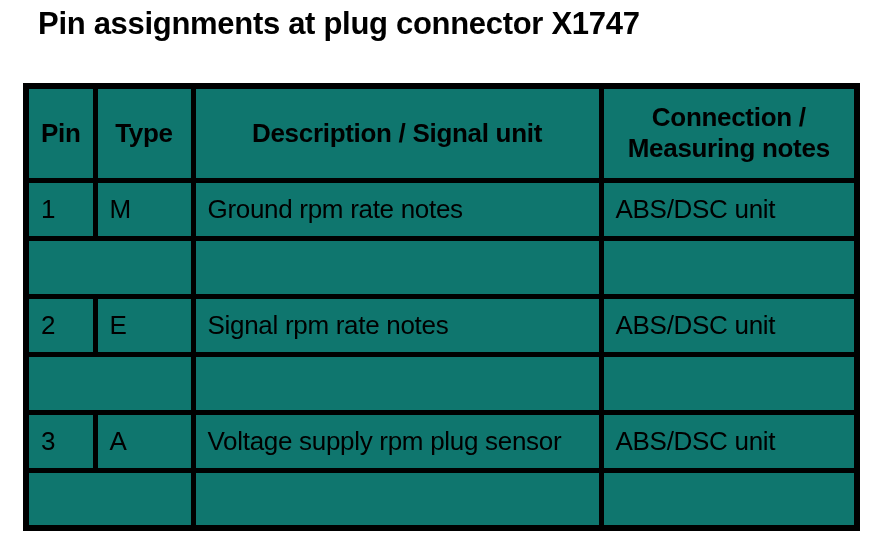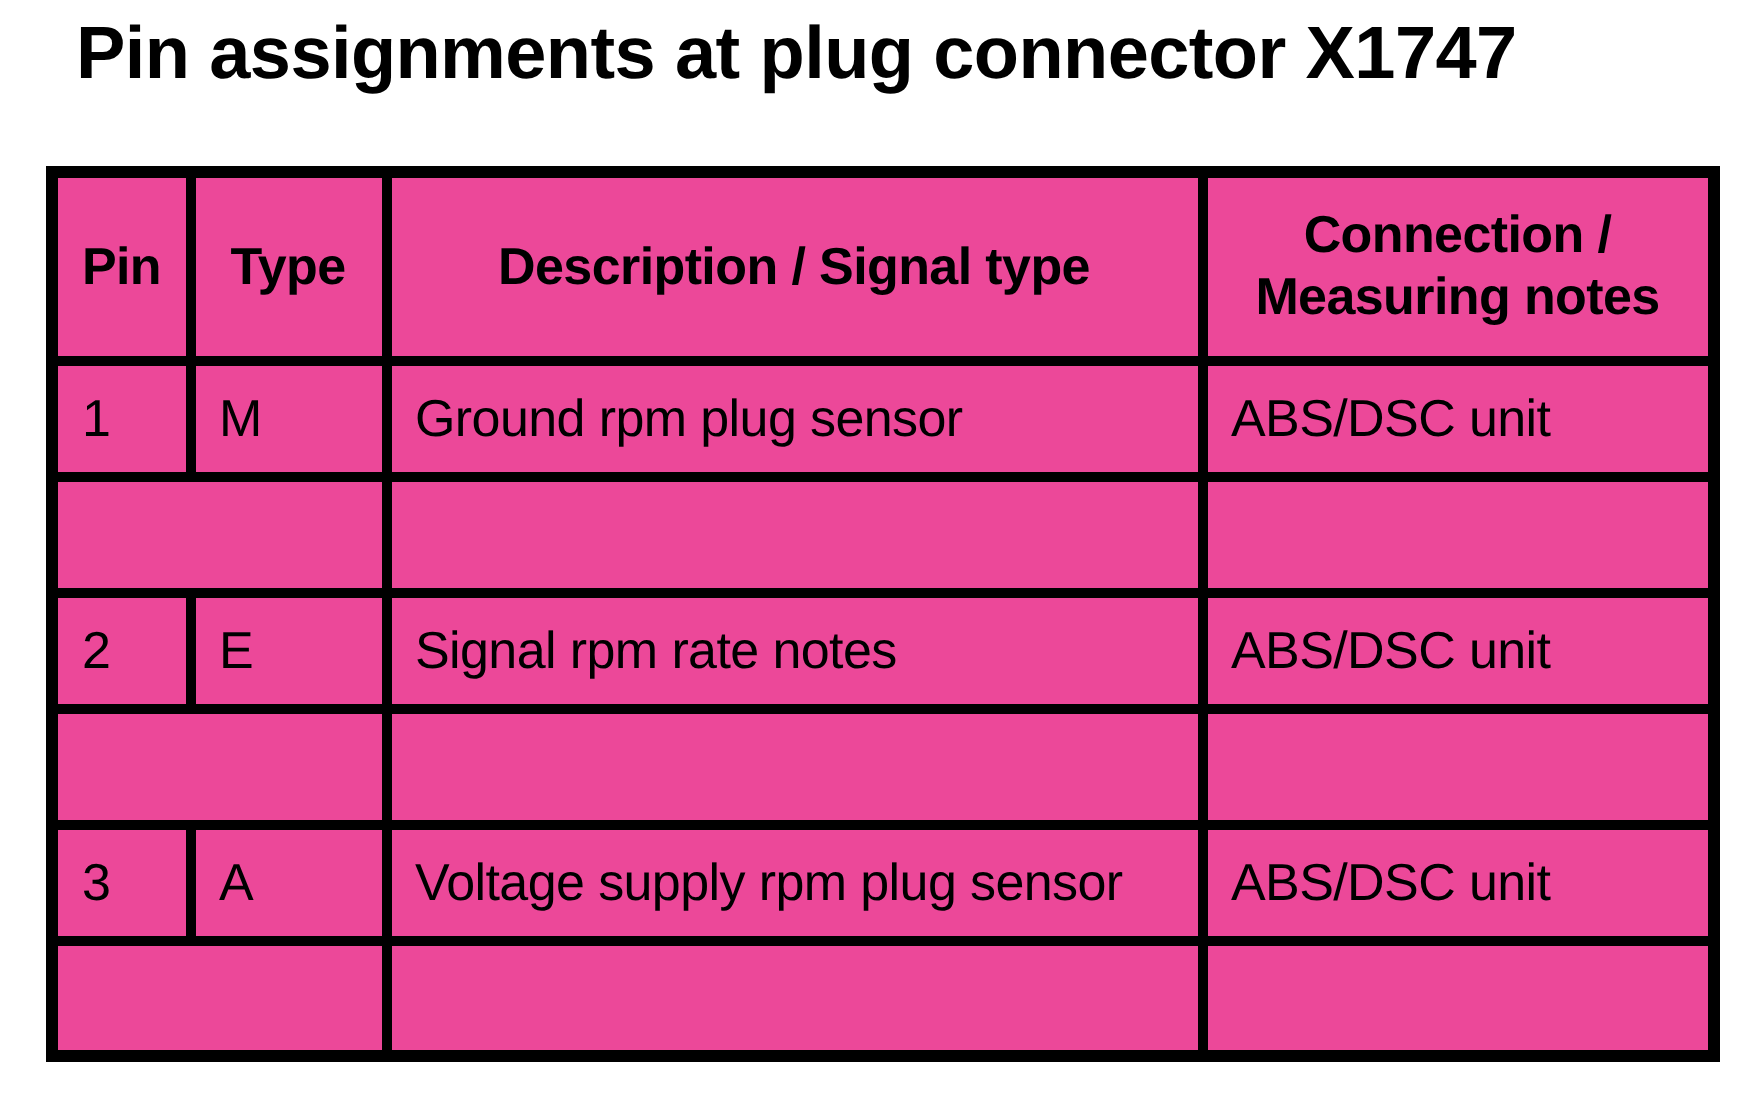--- a/index.html
+++ b/index.html
@@ -16,34 +16,34 @@
     position: relative;
     width: 880px;
     height: 550px;
     background: #ffffff;
   }
   .title {
     position: absolute;
     left: 38px;
     top: 6px;
     margin: 0;
-    font-size: 37px;
+    font-size: 31px;
     font-weight: bold;
     letter-spacing: -0.3px;
     white-space: nowrap;
   }
   table.pin-table {
     position: absolute;
     left: 23px;
     top: 83px;
     width: 831px;
     border-collapse: collapse;
     table-layout: fixed;
     border: 6px solid #000000;
-    background: #ec4899;
+    background: #0f766e;
   }
   .pin-table th, .pin-table td {
     border: 5px solid #000000;
     font-size: 26px;
     letter-spacing: -0.3px;
     vertical-align: middle;
     overflow: hidden;
     white-space: nowrap;
   }
   .pin-table th {
@@ -74,29 +74,29 @@
     <colgroup>
       <col style="width:69px">
       <col style="width:98px">
       <col style="width:408px">
       <col style="width:256px">
     </colgroup>
     <tbody>
       <tr class="header-row">
         <th>Pin</th>
         <th>Type</th>
-        <th>Description / Signal type</th>
+        <th>Description / Signal unit</th>
         <th class="multiline">Connection /
 Measuring notes</th>
       </tr>
 
       <tr class="data-row">
         <td>1</td>
         <td>M</td>
-        <td>Ground rpm plug sensor</td>
+        <td>Ground rpm rate notes</td>
         <td>ABS/DSC unit</td>
       </tr>
 
       <tr class="spacer-row">
         <td colspan="2"></td>
         <td></td>
         <td></td>
       </tr>
 
       <tr class="data-row">

